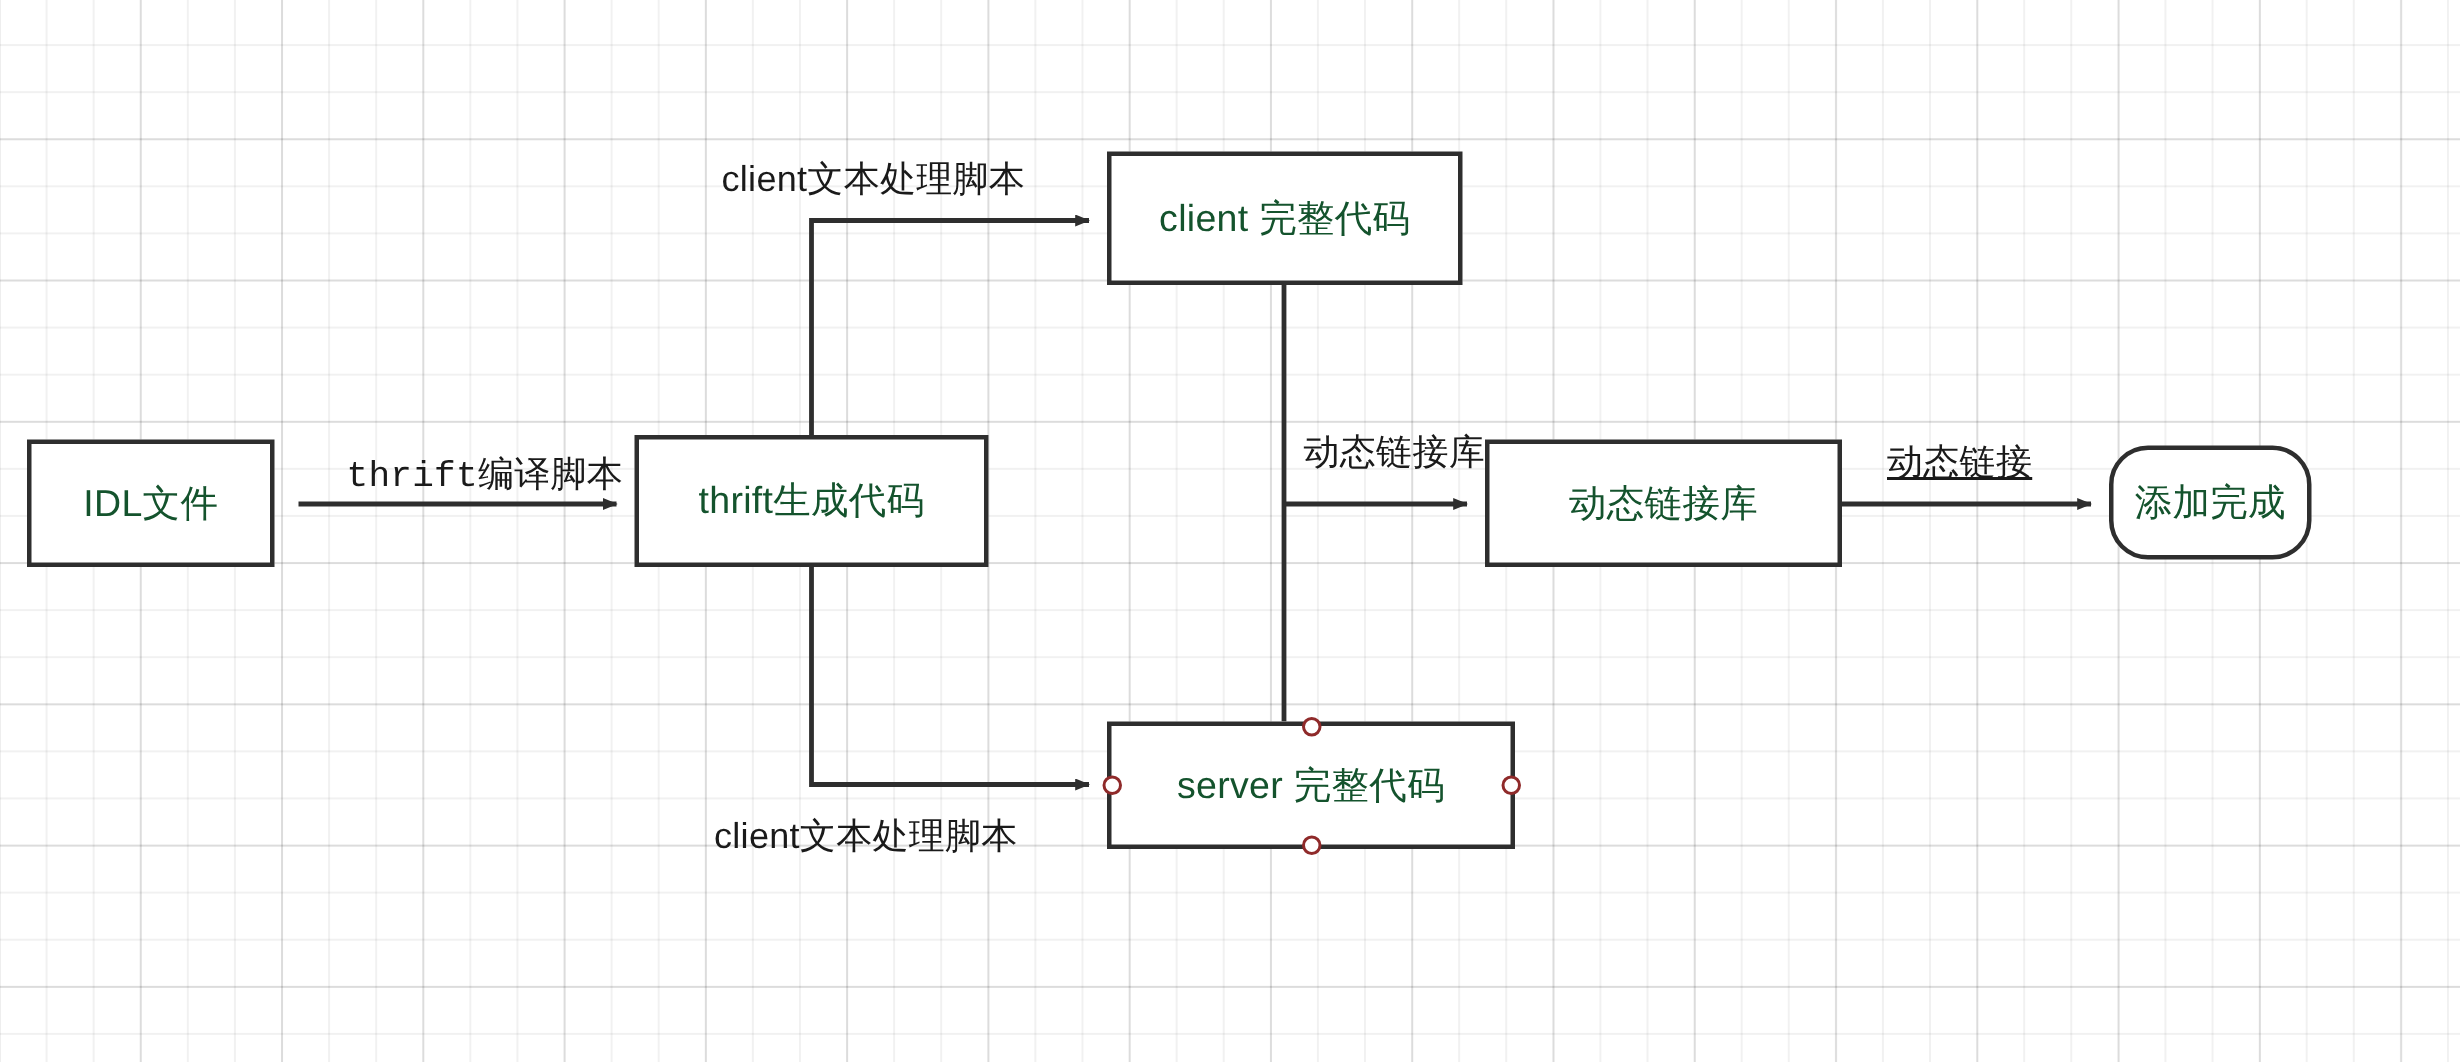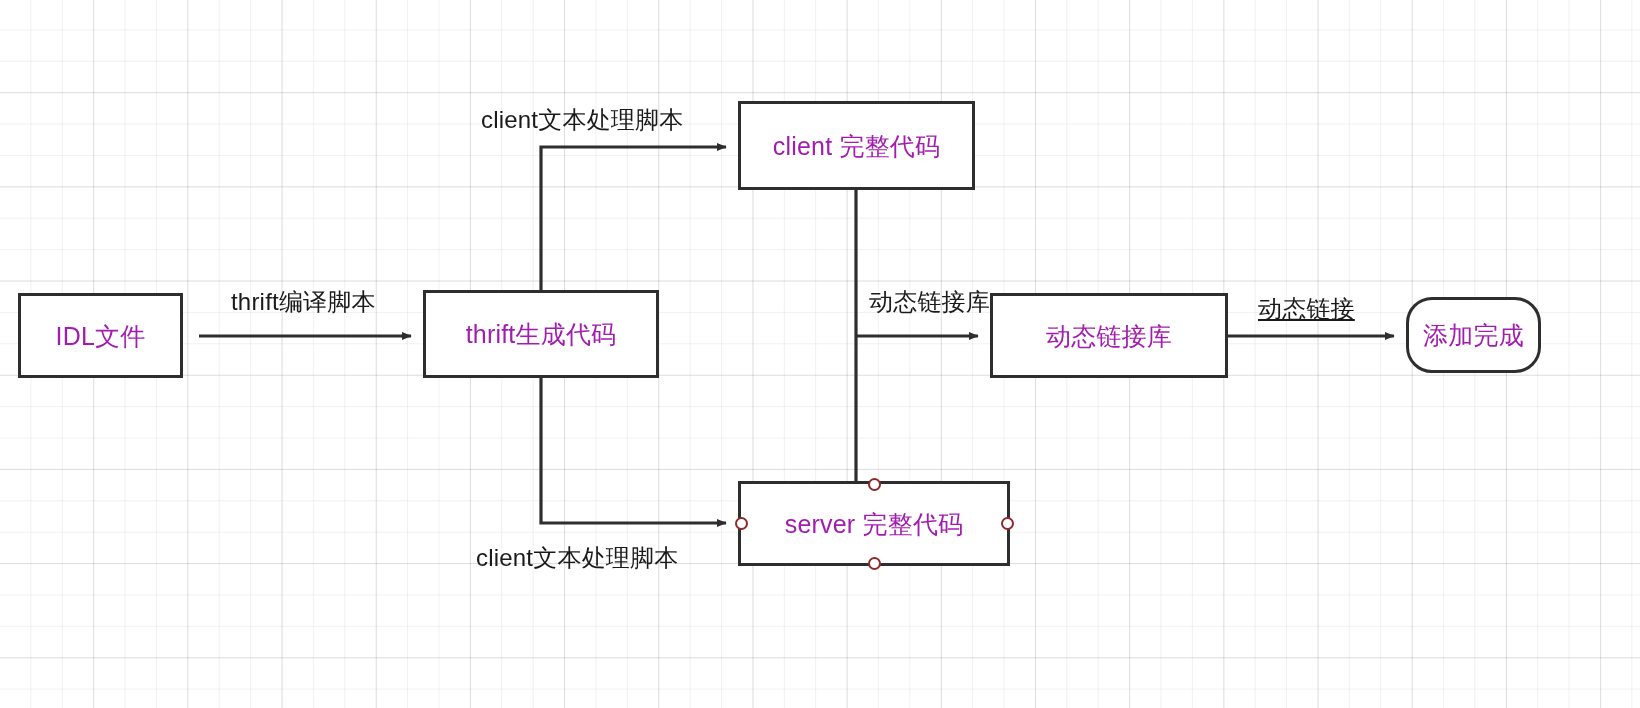--- a/index.html
+++ b/index.html
@@ -38,21 +38,21 @@
     pointer-events: none;
   }
   .node {
     position: absolute;
     box-sizing: border-box;
     background: #ffffff;
     border: 3px solid #2e2e2e;
     display: flex;
     align-items: center;
     justify-content: center;
-    color: #a21caf;
+    color: #14532d;
     font-size: 25px;
     line-height: 1.2;
     white-space: nowrap;
     letter-spacing: 0.2px;
   }
   .node-label {
     display: block;
   }
   .edge-label {
     position: absolute;
@@ -133,21 +133,21 @@
   </div>
 
   <div class="node" style="left:990px; top:293px; width:238px; height:85px;">
     <span class="node-label">动态链接库</span>
   </div>
 
   <div class="node" style="left:1406px; top:297px; width:135px; height:76px;border-radius:26px;">
     <span class="node-label">添加完成</span>
   </div>
 
-  <div class="edge-label" style="left:231px; top:289px;">thrift编译脚本</div>
+  <div class="edge-label" style="left:231px; top:306px;font-family:Liberation Mono, monospace;">thrift编译脚本</div>
 
   <div class="edge-label" style="left:481px; top:107px;">client文本处理脚本</div>
 
   <div class="edge-label" style="left:476px; top:545px;">client文本处理脚本</div>
 
   <div class="edge-label" style="left:869px; top:289px;">动态链接库</div>
 
   <div class="edge-label" style="left:1258px; top:296px;text-decoration:underline;">动态链接</div>
 
 </div>

